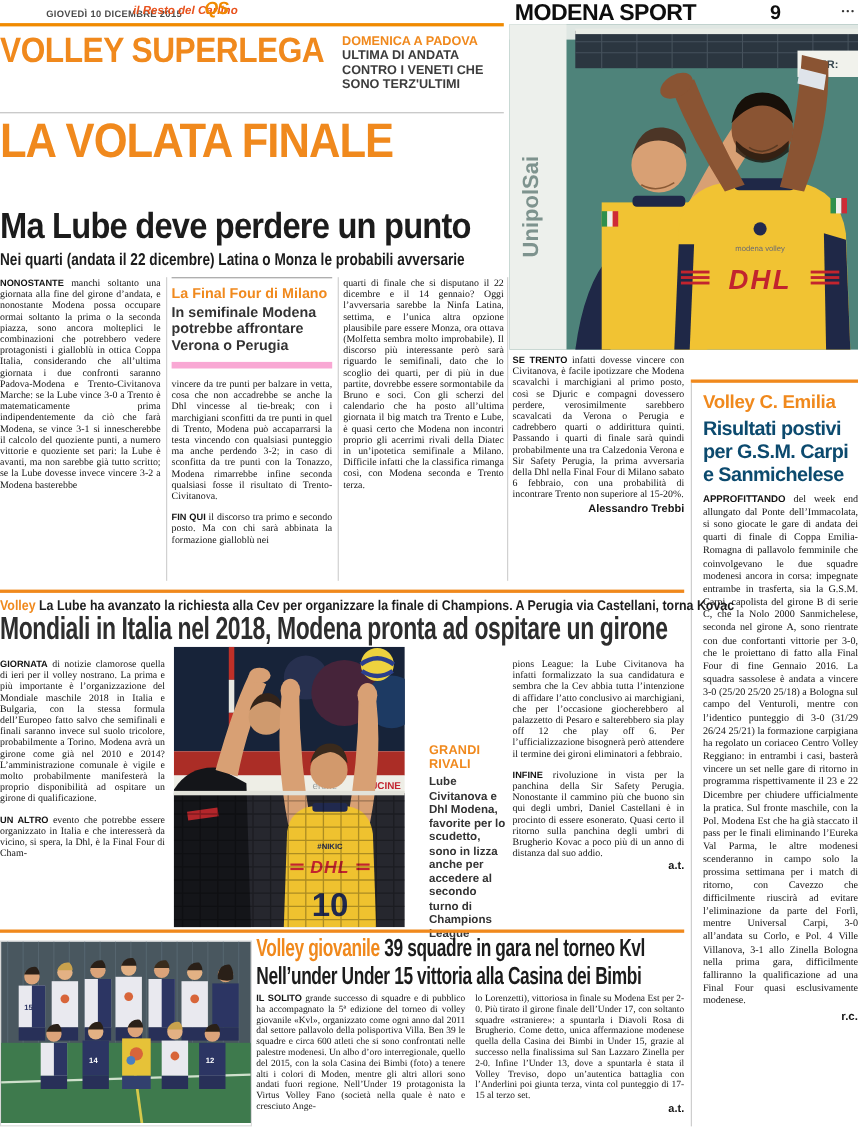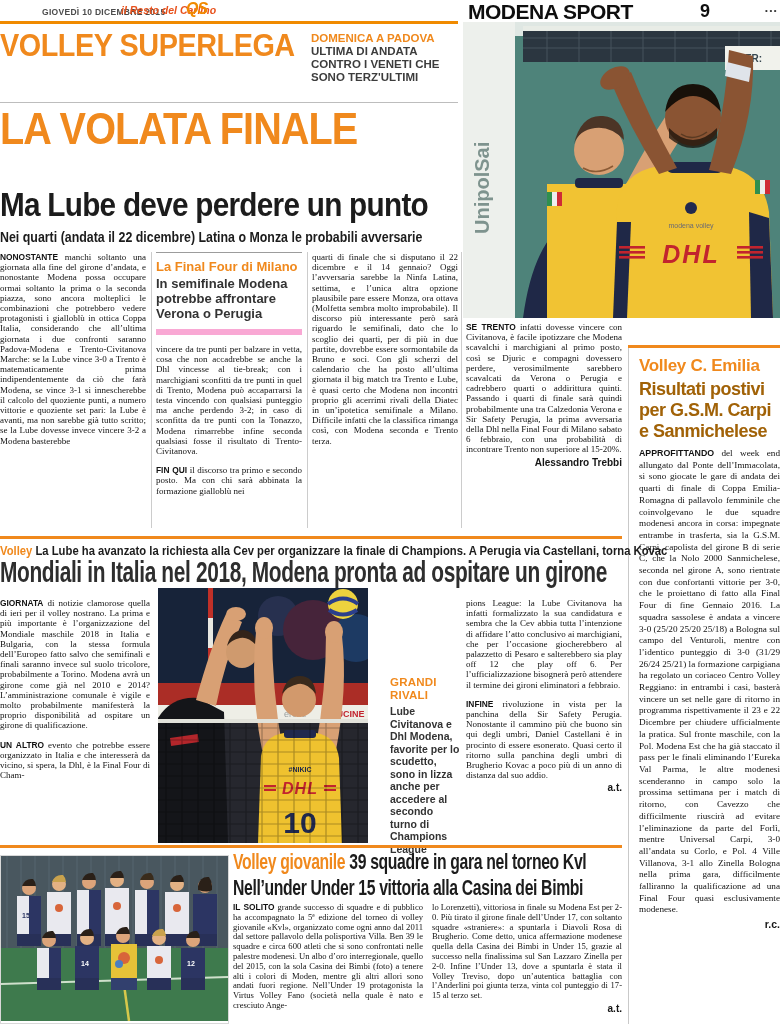--- a/index.html
+++ b/index.html
@@ -52,21 +52,21 @@
   .box{border-top:1px solid #9c9c9c;border-bottom:6px solid #f9a8d4;padding:6px 0 8px;margin-bottom:9px;}
   .box-t{font-size:13px;line-height:15px;font-weight:800;color:var(--orange);margin-bottom:2px;}
   .box-x{font-size:13px;line-height:15px;font-weight:800;color:#333;}
   
   .photoTop{position:absolute;left:463px;top:22px;width:317px;height:296px;}
   
   .sidebar{position:absolute;left:628px;top:321px;width:152px;margin-top:24px;}
   .sb-toprule{height:3px;background:var(--orange);}
   .sb-inner{border-left:1px solid #c9c9c9;padding:8px 0 10px 10px;min-height:676px;box-sizing:border-box;}
   .sb-kicker{font-size:17px;font-weight:800;color:var(--orange);letter-spacing:-.3px;margin-bottom:3px;}
-  .sb-title{font-size:18px;line-height:21px;font-weight:700;color:#a16207;letter-spacing:-.5px;margin-bottom:6px;}
+  .sb-title{font-size:18px;line-height:21px;font-weight:700;color:#0c4a6e;letter-spacing:-.5px;margin-bottom:6px;}
   .sb-body{font-family:"Liberation Serif",serif;font-size:9.2px;line-height:11.7px;text-align:justify;color:#121212;}
   .sb-body .li{font-size:8.8px;}
   .sb-sig{font-family:"Liberation Sans",sans-serif;font-weight:700;font-size:10.5px;text-align:right;margin-top:2px;}
   
   .rule2{position:absolute;left:0;top:536px;width:622px;height:3px;background:var(--orange);}
   .banner{position:absolute;left:0;top:543px;width:622px;font-size:12.8px;font-weight:700;color:#1c1c1c;}
   .banner .bk{color:var(--orange);font-weight:800;}
   .mhl{position:absolute;left:0;top:556px;width:625px;font-size:29px;font-weight:700;color:#2e2e2e;letter-spacing:-.5px;}
   
   .colB1{position:absolute;left:0;top:598px;width:150px;}

